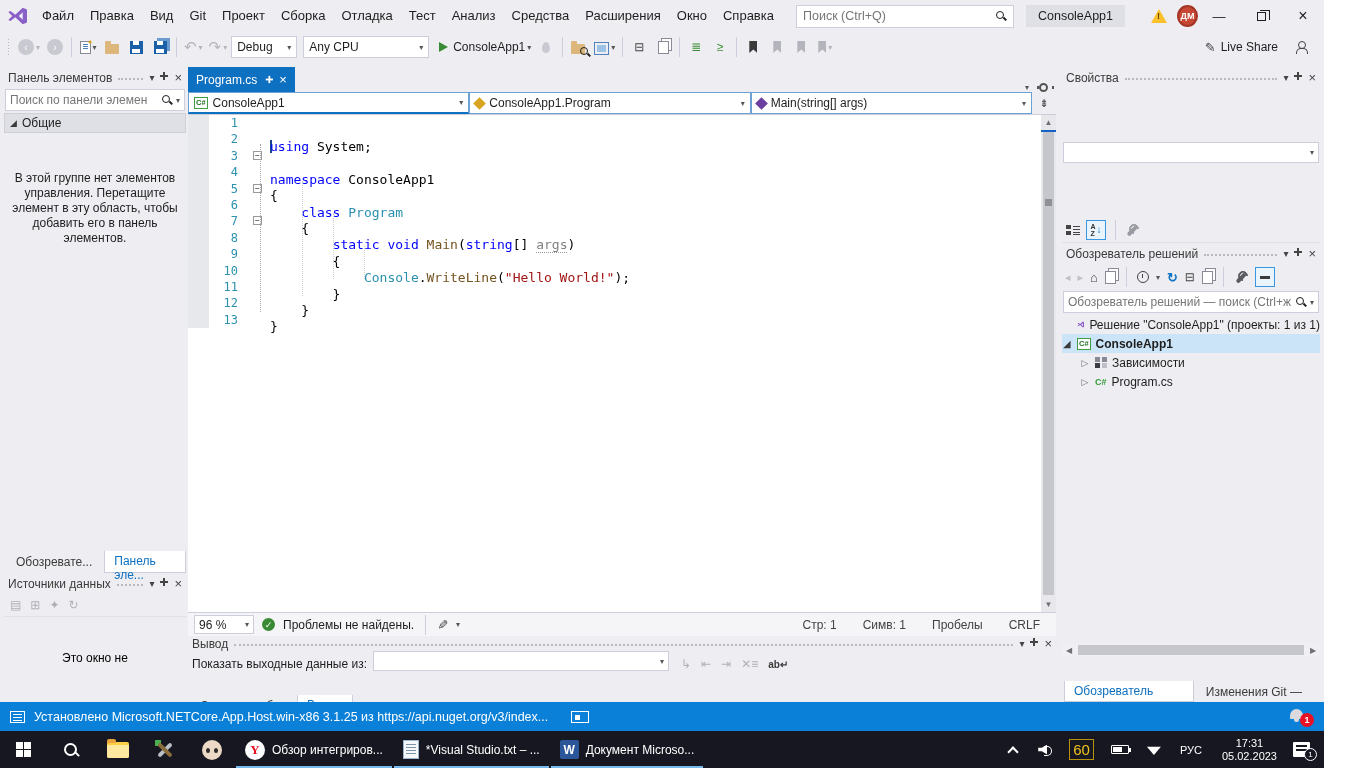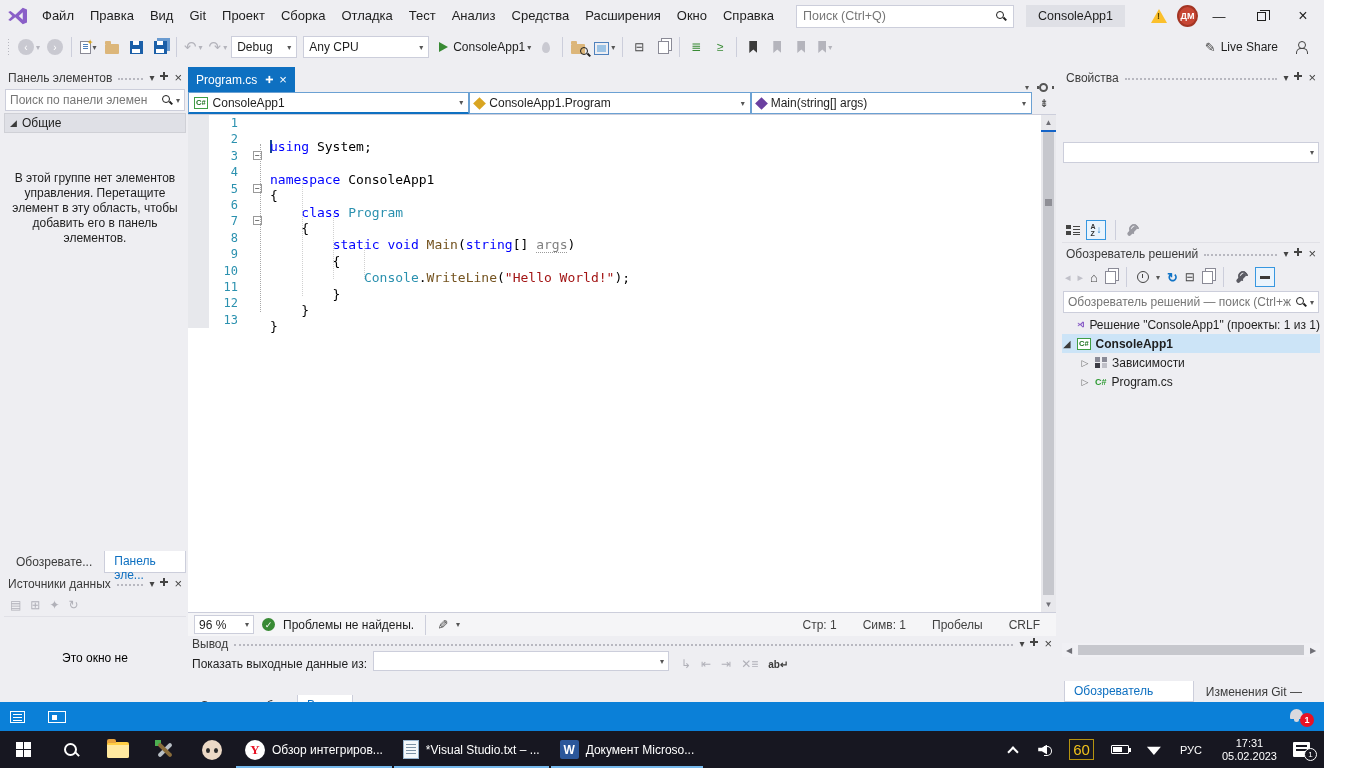--- a/index.html
+++ b/index.html
@@ -607,20 +607,21 @@
         <div class="bottomtabs">
           <div class="sidetab active">Обозреватель реше...</div>
           <div class="sidetab">Изменения Git — п...</div>
         </div>
       </div>
     </div>
   </div>
 
   <div class="nugetbar">
     <span class="outwin-ico"></span>
+    <span style="font-size:12.5px;">Установлено Microsoft.NETCore.App.Host.win-x86 3.1.25 из https://api.nuget.org/v3/index...</span>
     <span class="kb-ico"></span>
     <div class="bell-wrap">
       <span class="bell"></span>
       <span class="bell-badge">1</span>
     </div>
   </div>
 
   <div class="taskbar">
     <div class="tb-item iconic">
       <span class="win-logo">

